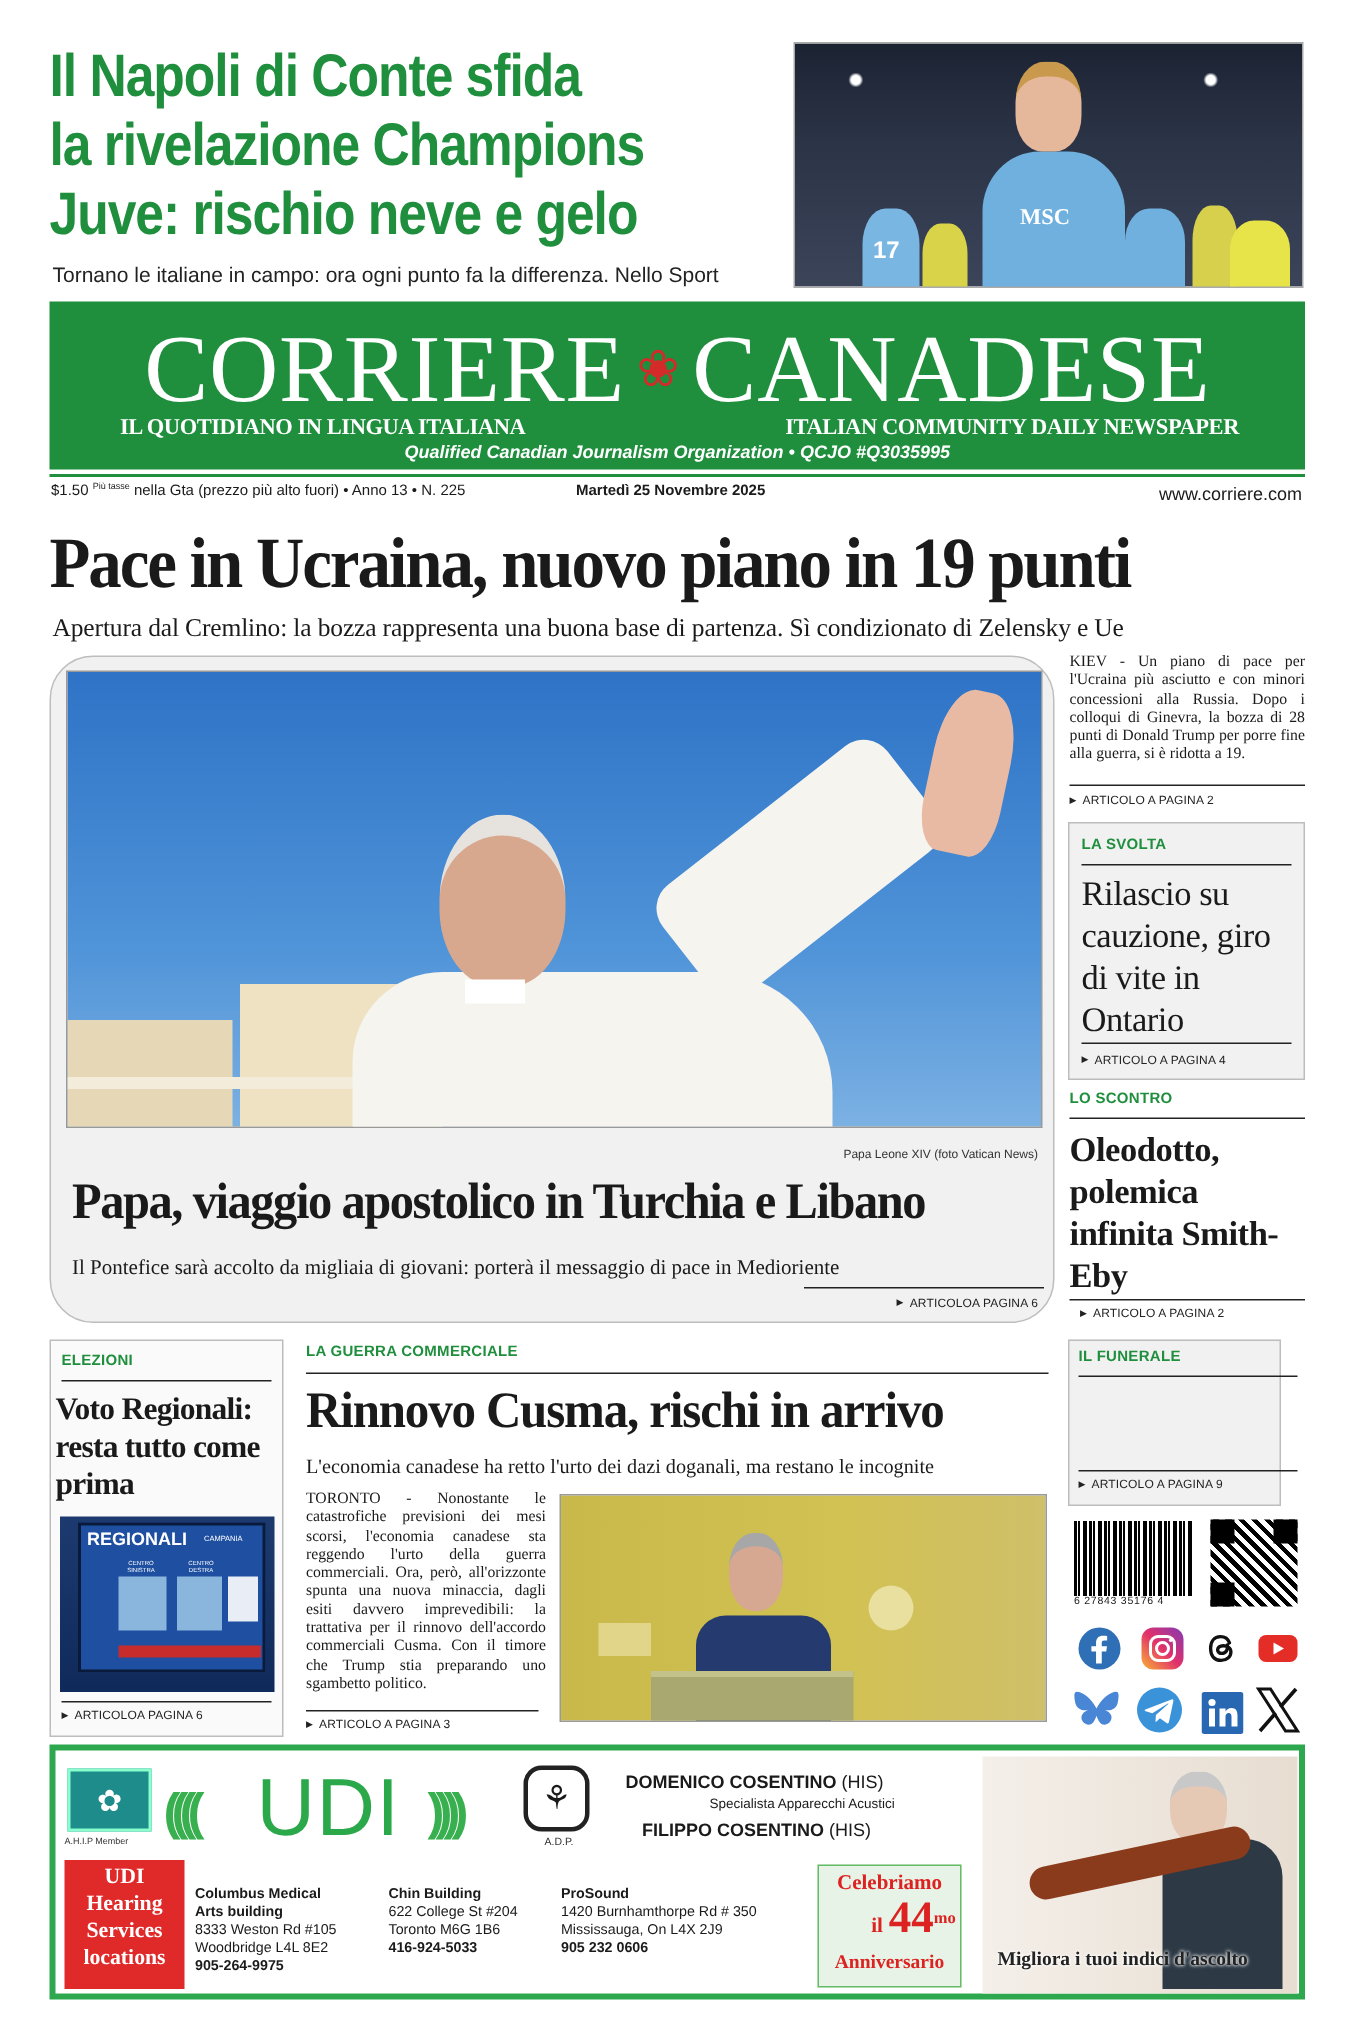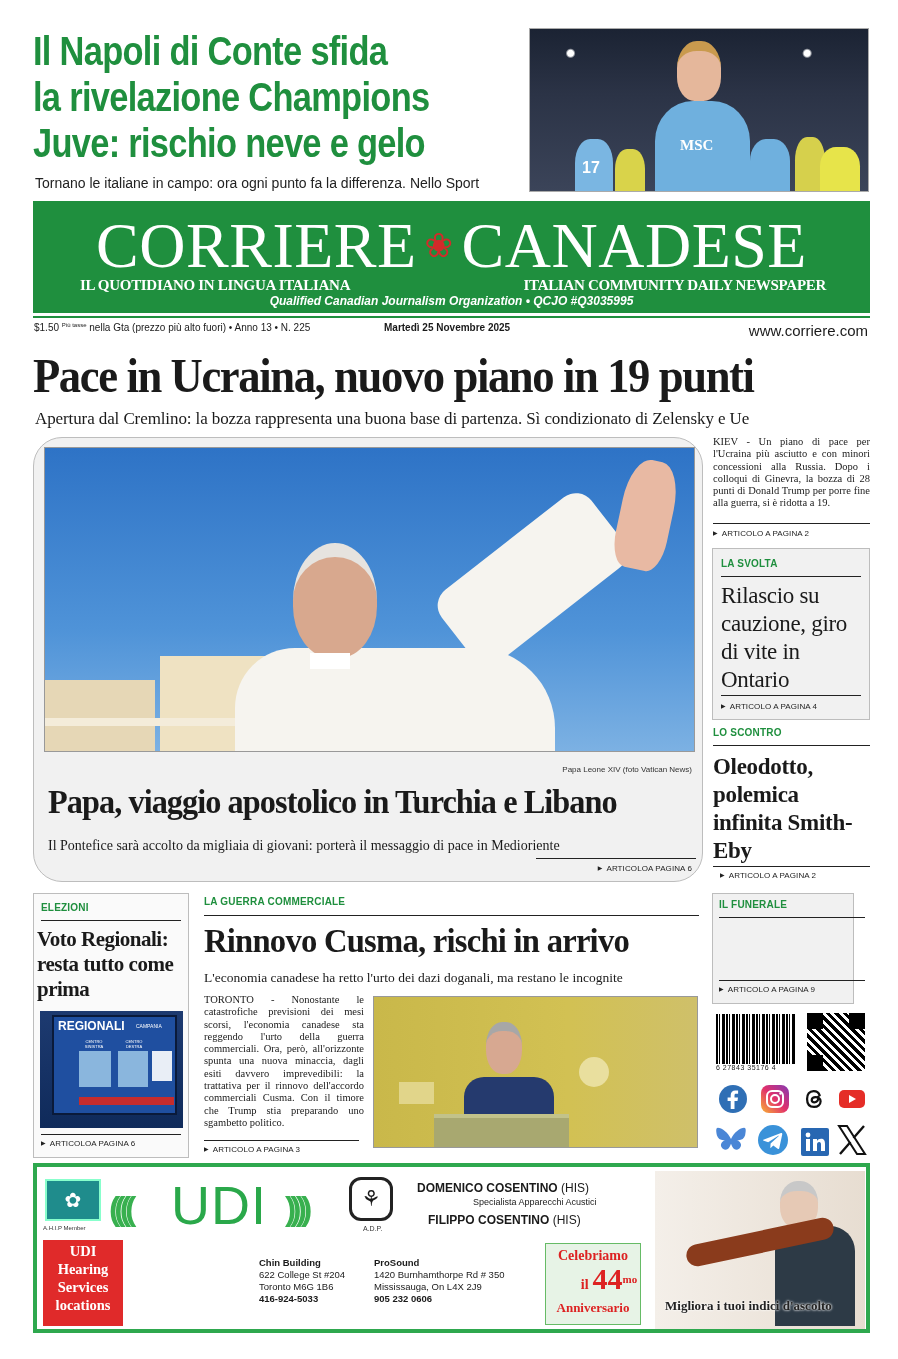--- a/index.html
+++ b/index.html
@@ -22,21 +22,21 @@
   #masthead { left: 33px; top: 201px; width: 837px; height: 112px; background: #1f8f3e; }
   #mast-title { left: 0; top: 10px; width: 837px; text-align: center; font-family: "Liberation Serif", serif; font-size: 64px; color: #fff; letter-spacing: 0.5px; white-space: nowrap; line-height: 70px; }
   #maple { display: inline-block; color: #d42a2a; font-size: 34px; vertical-align: 10px; margin: 0 8px; }
   #mast-left { left: 47px; top: 76px; font-family: "Liberation Serif", serif; font-weight: bold; font-size: 15px; color: #fff; letter-spacing: -0.3px; white-space: nowrap; }
   #mast-right { right: 44px; top: 76px; font-family: "Liberation Serif", serif; font-weight: bold; font-size: 15px; color: #fff; letter-spacing: -0.3px; white-space: nowrap; }
   #mast-qcjo { left: 0; top: 93px; width: 837px; text-align: center; font-family: "Liberation Sans", sans-serif; font-style: italic; font-weight: bold; font-size: 12px; color: #fff; white-space: nowrap; }
   #info-rule { left: 33px; top: 316px; width: 837px; height: 2px; background: #1f8f3e; }
   #info-left { left: 34px; top: 322px; font-size: 10px; white-space: nowrap; }
   #info-left sup { font-size: 6px; }
   #info-date { left: 384px; top: 322px; font-size: 10px; font-weight: bold; white-space: nowrap; }
-  #info-url { right: 30px; top: 322px; font-size: 15px; white-space: nowrap; }
+  #info-url { right: 30px; top: 322px; font-size: 12px; white-space: nowrap; }
 
   
   #main-title { left: 33px; top: 348px; width: 837px; font-family: "Liberation Serif", serif; font-weight: bold; font-size: 48px; line-height: 56px; letter-spacing: -1.5px; white-space: nowrap; transform: scaleX(0.93); transform-origin: left top; }
   #main-sub { left: 35px; top: 409px; font-family: "Liberation Serif", serif; font-size: 17px; white-space: nowrap; letter-spacing: -0.1px; }
 
   
   #pope-box { left: 33px; top: 437px; width: 670px; height: 445px; border-radius: 29px; }
   #pope-photo { left: 10px; top: 9px; width: 651px; height: 305px; overflow: hidden; background: linear-gradient(180deg, #2e73c6 0%, #4f93d8 60%, #7cb1e3 100%); border: 1px solid #999; }
   .bldg { position: absolute; background: #e6d7b6; }
   .pope-body { position: absolute; background: #f6f4ef; }
@@ -307,20 +307,23 @@
   <div class="abs" id="ad-adp-label">A.D.P.</div>
   <div class="abs" id="ad-dom"><span style="font-weight:bold">DOMENICO COSENTINO</span> <span>(HIS)</span></div>
   <div class="abs" id="ad-spec">Specialista Apparecchi Acustici</div>
   <div class="abs" id="ad-fil"><span style="font-weight:bold">FILIPPO COSENTINO</span> <span>(HIS)</span></div>
   <div class="abs" id="ad-red">
     <div>UDI</div>
     <div>Hearing</div>
     <div>Services</div>
     <div>locations</div>
   </div>
+  <div class="loc" style="left:93px;">
+    <b>Columbus Medical</b><br><b>Arts building</b><br><span>8333 Weston Rd #105</span><br><span>Woodbridge L4L 8E2</span><br><b>905-264-9975</b>
+  </div>
   <div class="loc" style="left:222px;">
     <b>Chin Building</b><br><span>622 College St #204</span><br><span>Toronto M6G 1B6</span><br><b>416-924-5033</b>
   </div>
   <div class="loc" style="left:337px;">
     <b>ProSound</b><br><span>1420 Burnhamthorpe Rd # 350</span><br><span>Mississauga, On L4X 2J9</span><br><b>905 232 0606</b>
   </div>
   <div class="abs" id="ad-celebr">
     <div style="font-size:14px;margin-top:4px;">Celebriamo</div>
     <div style="line-height:30px;"><span style="font-size:14px;padding-left:32px;">il</span> <span style="font-size:30px;">44</span><sup style="font-size:11px;">mo</sup></div>
     <div style="font-size:13px;">Anniversario</div>

